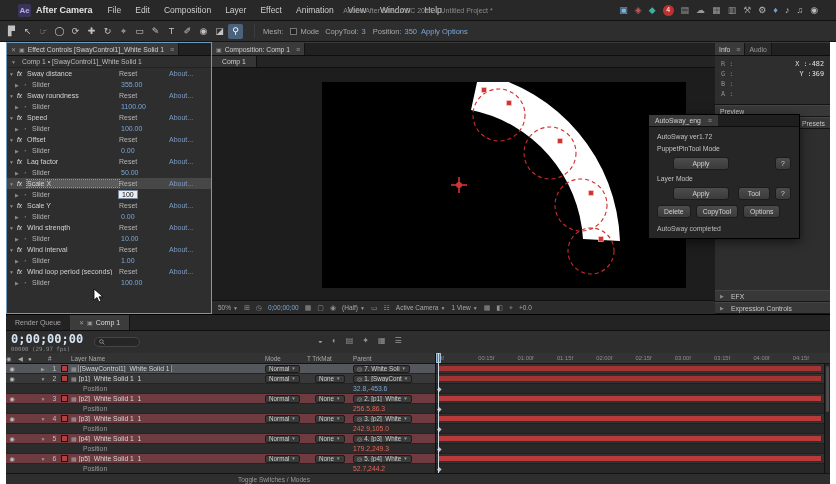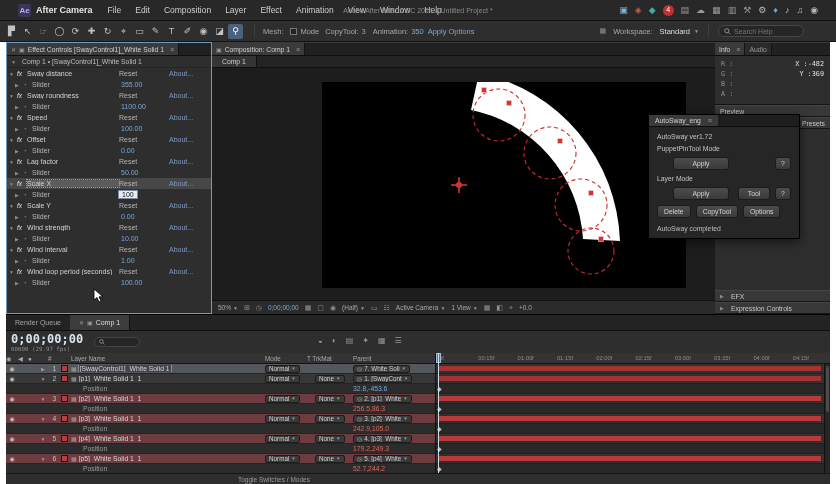--- a/index.html
+++ b/index.html
@@ -200,37 +200,23 @@
         <span class="tool">◉</span>
         <span class="tool">◪</span>
         <span class="tool active">⚲</span>
       </div>
     <span class="sep"></span>
     <span class="tb-label">Mesh:</span>
     <span class="tb-check"></span>
     <span class="tb-label">Mode</span>
     <span class="tb-label">CopyTool:</span>
     <span class="tb-value">3</span>
-    <span class="tb-label">Animation:</span>
+    <span class="tb-label">Position:</span>
     <span class="tb-value">350</span>
     <span class="tb-value">Apply Options</span>
-    <div class="tb-right">
-      <span class="cs-ic">▦</span>
-      <span class="tb-label">Workspace:</span>
-      <span class="ws-value">Standard</span>
-      <span class="caret">▼</span>
-      <span class="sep"></span>
-      <div class="search-box">
-        <svg width="7" height="7" viewBox="0 0 10 10">
-            <circle cx="4" cy="4" r="3" fill="none" stroke="#999" stroke-width="1.3"></circle>
-            <line x1="6.2" y1="6.2" x2="9" y2="9" stroke="#999" stroke-width="1.3"></line>
-          </svg>
-        <input placeholder="Search Help" style="">
-      </div>
-    </div>
   </div>
 
   <div class="main">
 
     <div class="fx-panel">
       <div class="panel-tabbar">
         <span class="ptab">
           <span class="tiny">✕</span>
           <span class="tiny">▣</span>
           <span>Effect Controls [SwayControl1]_White Solid 1</span>

